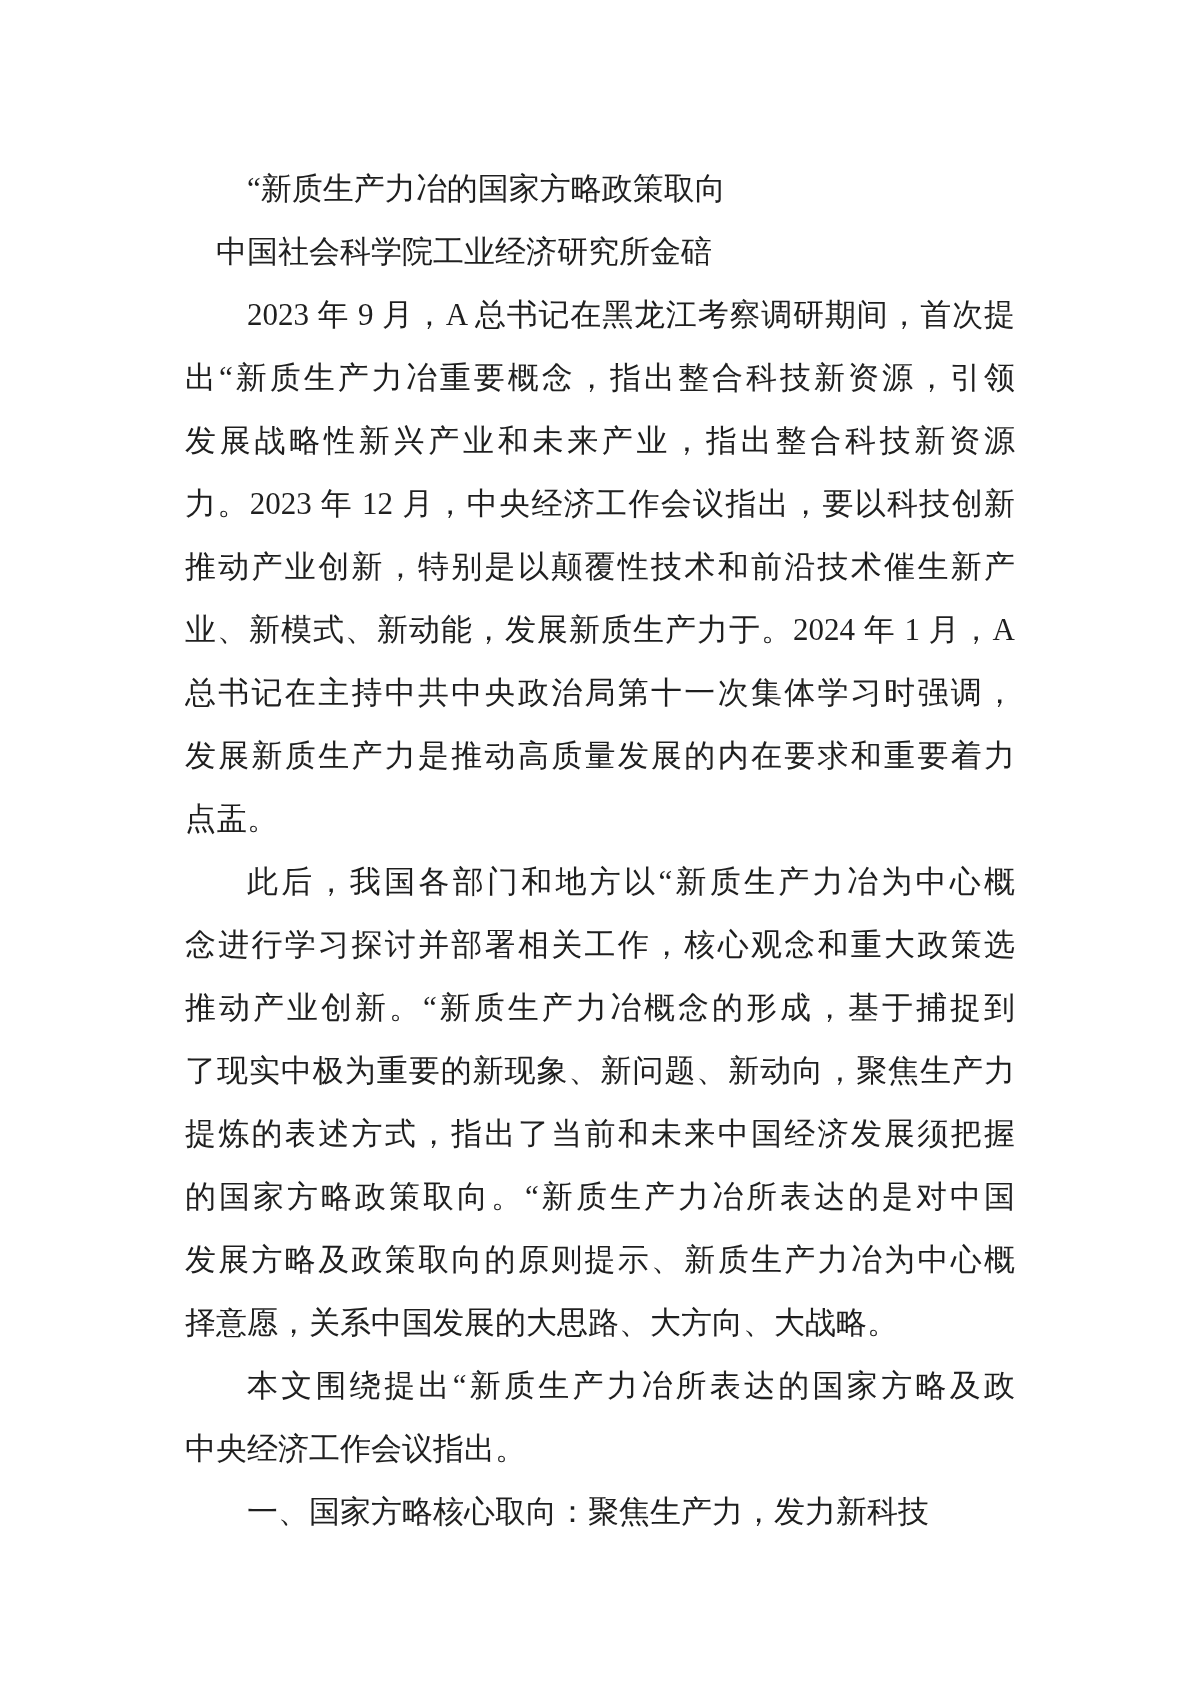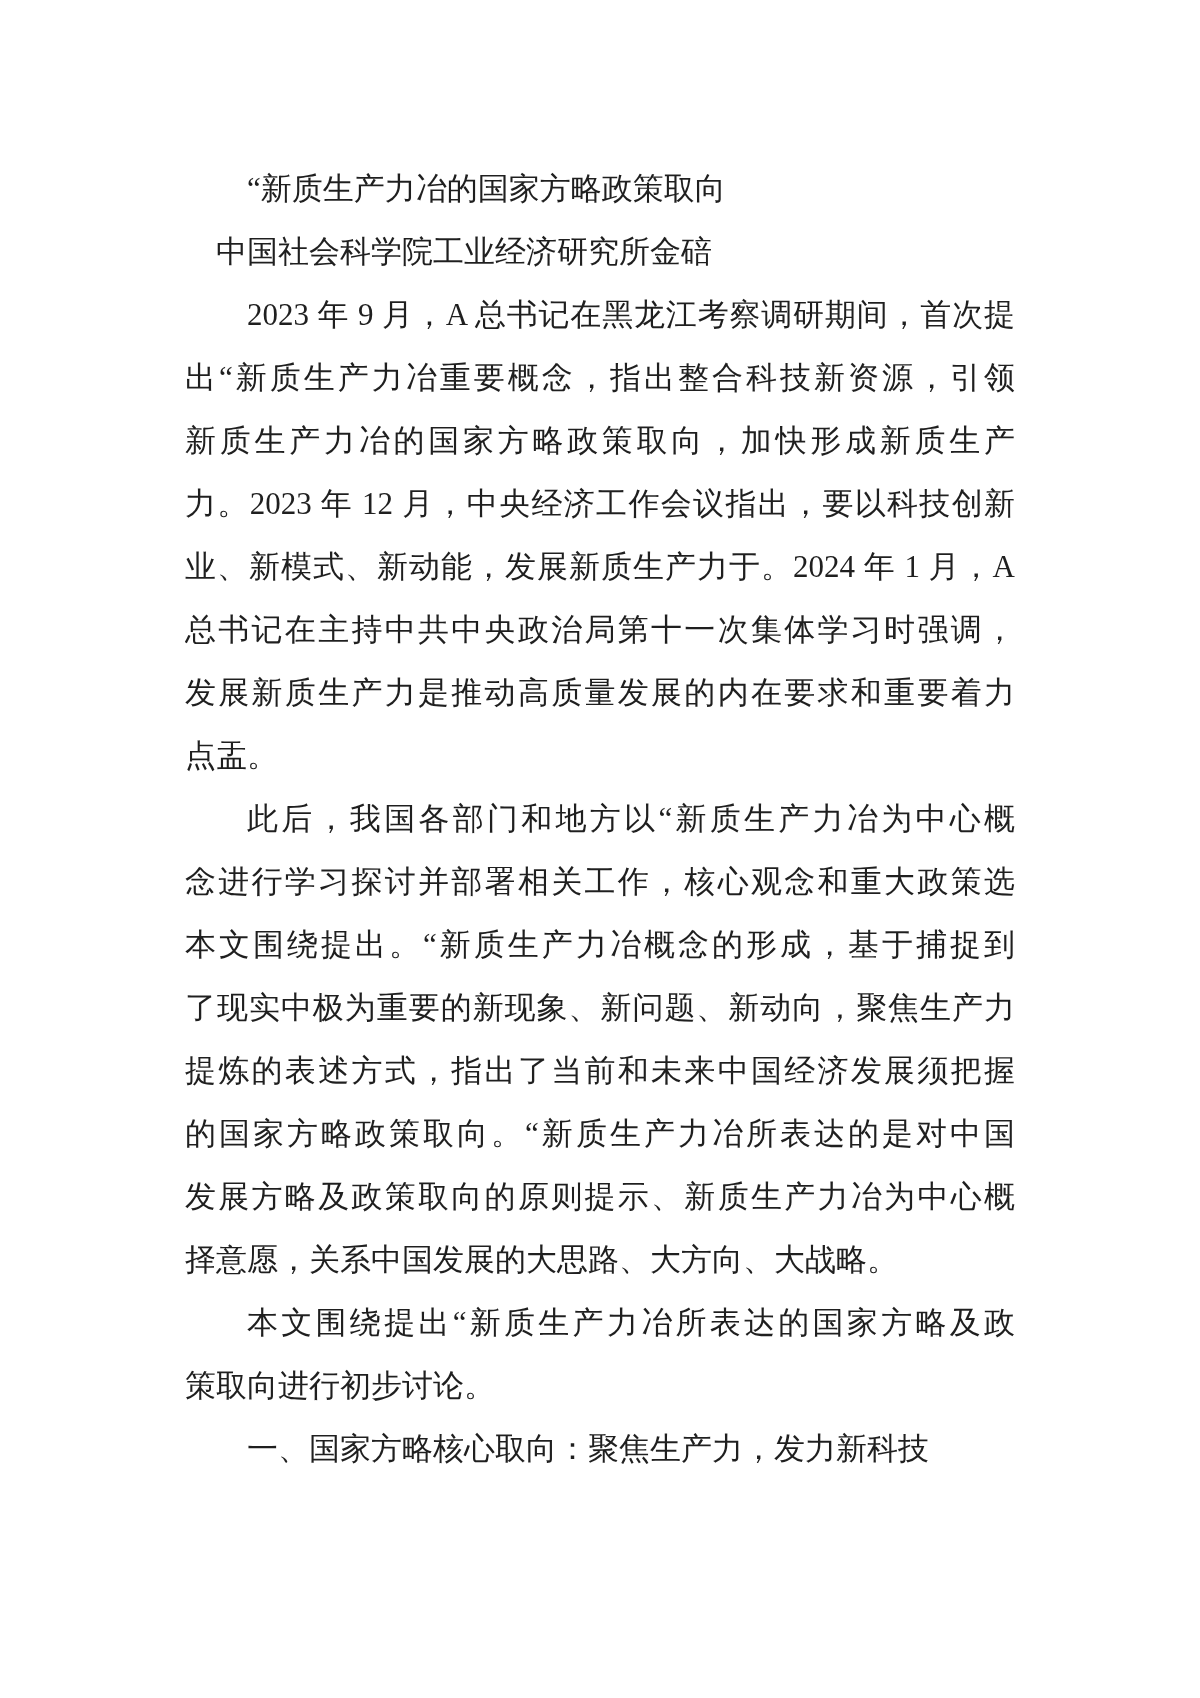--- a/index.html
+++ b/index.html
@@ -38,35 +38,36 @@
 <body>
 
 <div class="page">
   <div class="content">
 
     <div class="ln end ind2">“新质生产力冶的国家方略政策取向</div>
     <div class="ln end ind1">中国社会科学院工业经济研究所金碚</div>
 
     <div class="ln ind2">2023 年 9 月，A 总书记在黑龙江考察调研期间，首次提</div>
     <div class="ln">出“新质生产力冶重要概念，指出整合科技新资源，引领</div>
-    <div class="ln">新质生产力冶的国家方略政策取向，加快形成新质生产</div>
+    <div class="ln">发展战略性新兴产业和未来产业，指出整合科技新资源</div>
     <div class="ln">力。2023 年 12 月，中央经济工作会议指出，要以科技创新</div>
+    <div class="ln">推动产业创新，特别是以颠覆性技术和前沿技术催生新产</div>
     <div class="ln">业、新模式、新动能，发展新质生产力于。2024 年 1 月，A</div>
     <div class="ln">总书记在主持中共中央政治局第十一次集体学习时强调，</div>
     <div class="ln">发展新质生产力是推动高质量发展的内在要求和重要着力</div>
     <div class="ln end">点盂。</div>
 
     <div class="ln ind2">此后，我国各部门和地方以“新质生产力冶为中心概</div>
     <div class="ln">念进行学习探讨并部署相关工作，核心观念和重大政策选</div>
-    <div class="ln">本文围绕提出。“新质生产力冶概念的形成，基于捕捉到</div>
+    <div class="ln">推动产业创新。“新质生产力冶概念的形成，基于捕捉到</div>
     <div class="ln">了现实中极为重要的新现象、新问题、新动向，聚焦生产力</div>
     <div class="ln">提炼的表述方式，指出了当前和未来中国经济发展须把握</div>
     <div class="ln">的国家方略政策取向。“新质生产力冶所表达的是对中国</div>
     <div class="ln">发展方略及政策取向的原则提示、新质生产力冶为中心概</div>
     <div class="ln end">择意愿，关系中国发展的大思路、大方向、大战略。</div>
 
     <div class="ln ind2">本文围绕提出“新质生产力冶所表达的国家方略及政</div>
-    <div class="ln end">策取向进行初步讨论。</div>
+    <div class="ln end">中央经济工作会议指出。</div>
 
     <div class="ln end ind2">一、国家方略核心取向：聚焦生产力，发力新科技</div>
 
   </div>
 </div>
 
 </body></html>

